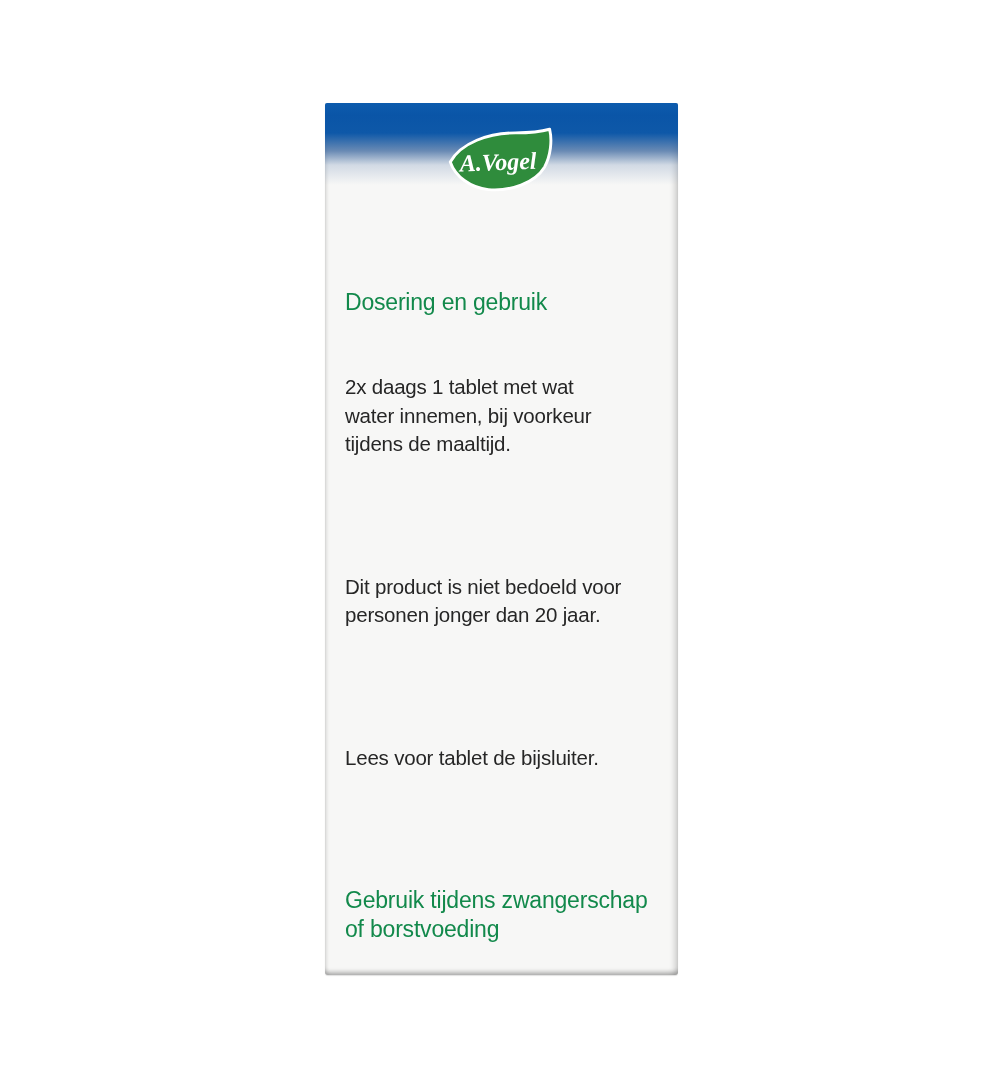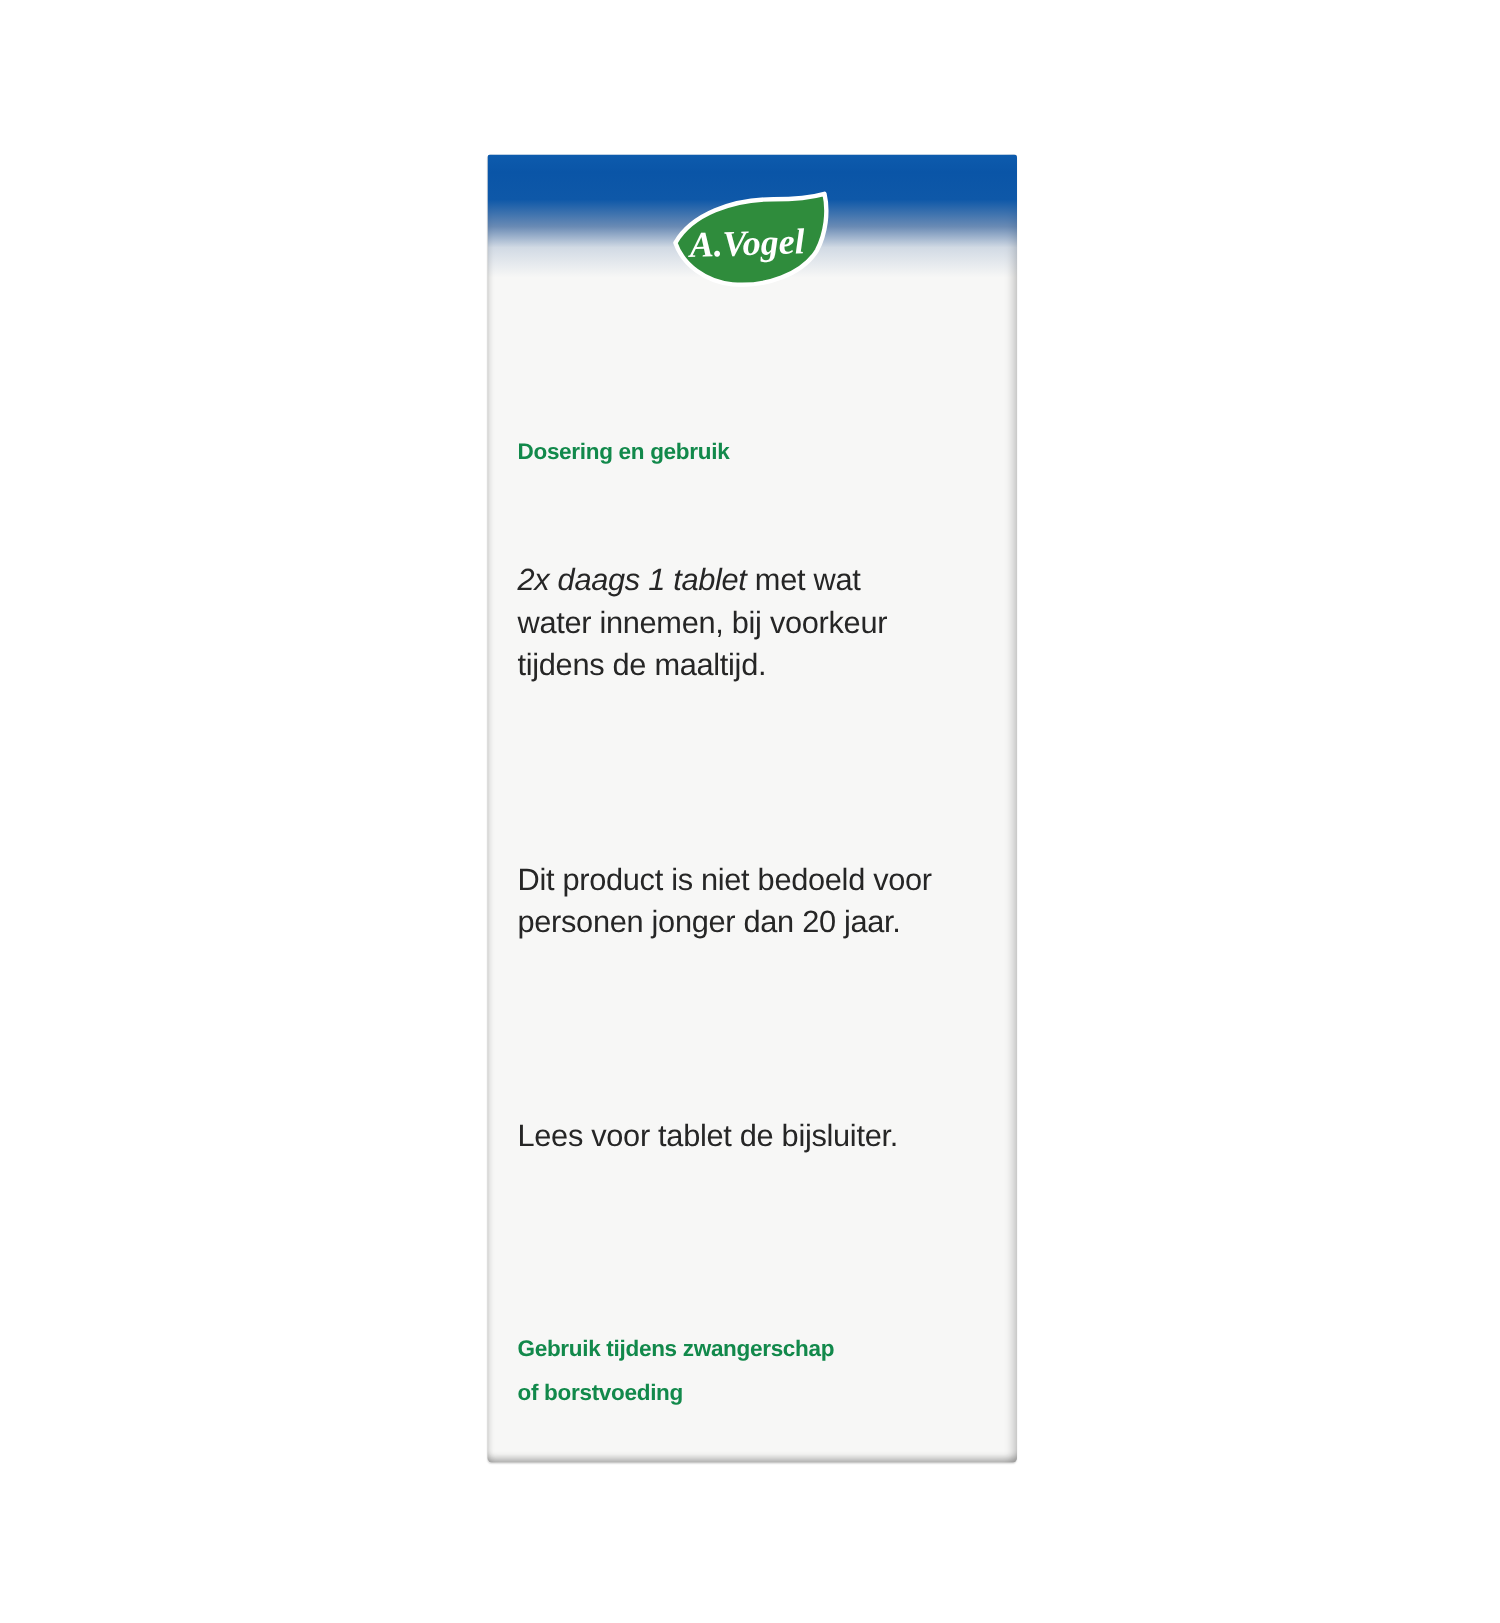--- a/index.html
+++ b/index.html
@@ -55,27 +55,27 @@
     color:var(--text);
     font-size:20.5px;
     line-height:28.5px;
     letter-spacing:-0.2px;
     white-space:pre;
   }
   .content p{margin:0 0 28.5px 0;}
   .content p:last-child{margin-bottom:0;}
   .content h2{
     margin:0;
-    font-size:15px;
+    font-size:23px;
     line-height:28.5px;
-    font-weight:bold;
+    font-weight:normal;
     color:var(--heading-green);
     white-space:pre;
   }
-  .dose-italic{font-style:italic;}
+  .dose-italic{}
 </style>
 </head>
 <body>
 
 <div class="panel">
 
   <div class="blue-band"></div>
 
   <svg class="logo" viewBox="0 0 130 74" xmlns="http://www.w3.org/2000/svg">
     <path d="M 8,38

